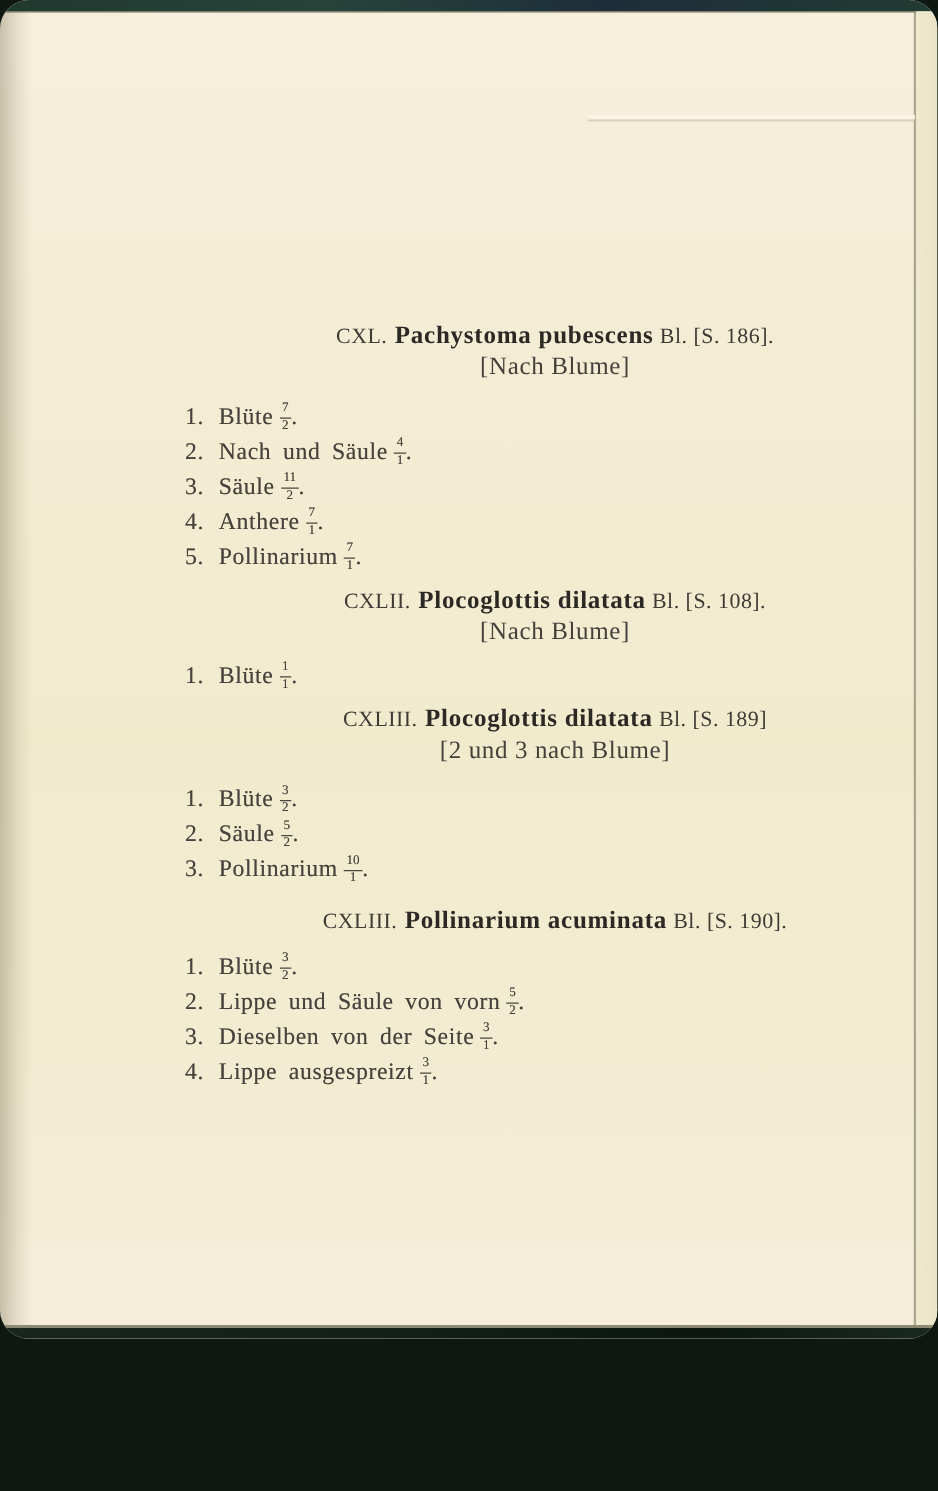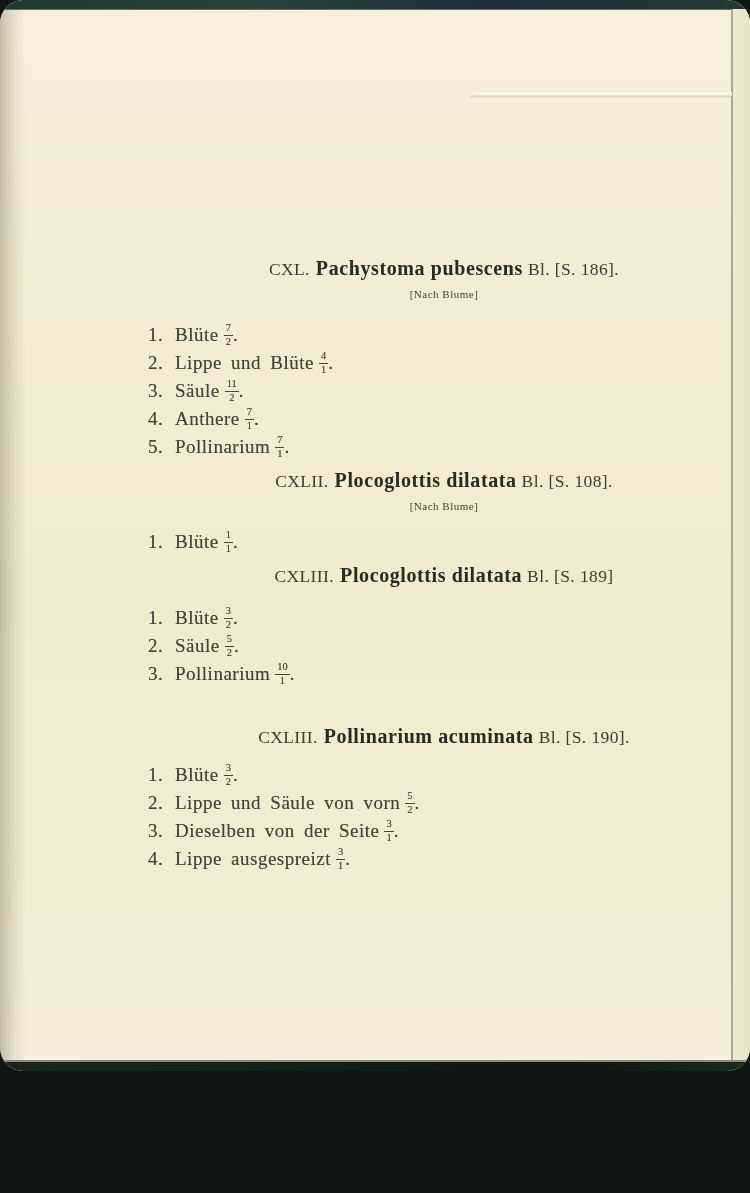--- a/index.html
+++ b/index.html
@@ -48,21 +48,21 @@
   .sec-cxliii{top:724px;}
   .hdr{
     text-align:center;font-size:17.5px;line-height:24px;color:#3f3a33;
     letter-spacing:.4px;white-space:nowrap;
   }
   .hdr .species{
     font-weight:700;font-size:20px;color:#2c2824;letter-spacing:.6px;
     margin:0 5px 0 6px;
   }
   .subhdr{
-    text-align:center;font-size:11px;line-height:19px;margin-top:4px;
+    text-align:center;font-size:20px;line-height:19px;margin-top:4px;
     color:#45403a;letter-spacing:.5px;
   }
   .items{margin-top:17px;}
   .items-tight{margin-top:12px;}
   .items-mid{margin-top:16px;}
   .item{
     font-size:19px;line-height:28px;letter-spacing:.5px;word-spacing:4px;
     color:#47423b;white-space:nowrap;
     text-shadow:0 0 .4px rgba(70,65,58,.55);
   }
@@ -89,21 +89,21 @@
   <section class="sec sec-cxl">
     <div class="hdr">
       <span>CXL.</span><span class="species">Pachystoma pubescens</span><span>Bl. [S. 186].</span>
     </div>
     <div class="subhdr">[Nach Blume]</div>
     <div class="items">
       <div class="item">
         <span class="inum">1.</span><span>Blüte</span><span class="frac"><span class="fn">7</span><span class="fd">2</span></span><span class="dot">.</span>
       </div>
       <div class="item">
-        <span class="inum">2.</span><span>Lippe und Blüte</span><span class="frac"><span class="fn">4</span><span class="fd">1</span></span><span class="dot">.</span>
+        <span class="inum">2.</span><span>Nach und Säule</span><span class="frac"><span class="fn">4</span><span class="fd">1</span></span><span class="dot">.</span>
       </div>
       <div class="item">
         <span class="inum">3.</span><span>Säule</span><span class="frac"><span class="fn">11</span><span class="fd">2</span></span><span class="dot">.</span>
       </div>
       <div class="item">
         <span class="inum">4.</span><span>Anthere</span><span class="frac"><span class="fn">7</span><span class="fd">1</span></span><span class="dot">.</span>
       </div>
       <div class="item">
         <span class="inum">5.</span><span>Pollinarium</span><span class="frac"><span class="fn">7</span><span class="fd">1</span></span><span class="dot">.</span>
       </div>
@@ -119,20 +119,21 @@
       <div class="item">
         <span class="inum">1.</span><span>Blüte</span><span class="frac"><span class="fn">1</span><span class="fd">1</span></span><span class="dot">.</span>
       </div>
     </div>
   </section>
 
   <section class="sec sec-cxlii">
     <div class="hdr">
       <span>CXLIII.</span><span class="species">Plocoglottis dilatata</span><span>Bl. [S. 189]</span>
     </div>
+    <div class="subhdr">[2 und 3 nach Blume]</div>
     <div class="items items-mid">
       <div class="item">
         <span class="inum">1.</span><span>Blüte</span><span class="frac"><span class="fn">3</span><span class="fd">2</span></span><span class="dot">.</span>
       </div>
       <div class="item">
         <span class="inum">2.</span><span>Säule</span><span class="frac"><span class="fn">5</span><span class="fd">2</span></span><span class="dot">.</span>
       </div>
       <div class="item">
         <span class="inum">3.</span><span>Pollinarium</span><span class="frac"><span class="fn">10</span><span class="fd">1</span></span><span class="dot">.</span>
       </div>

